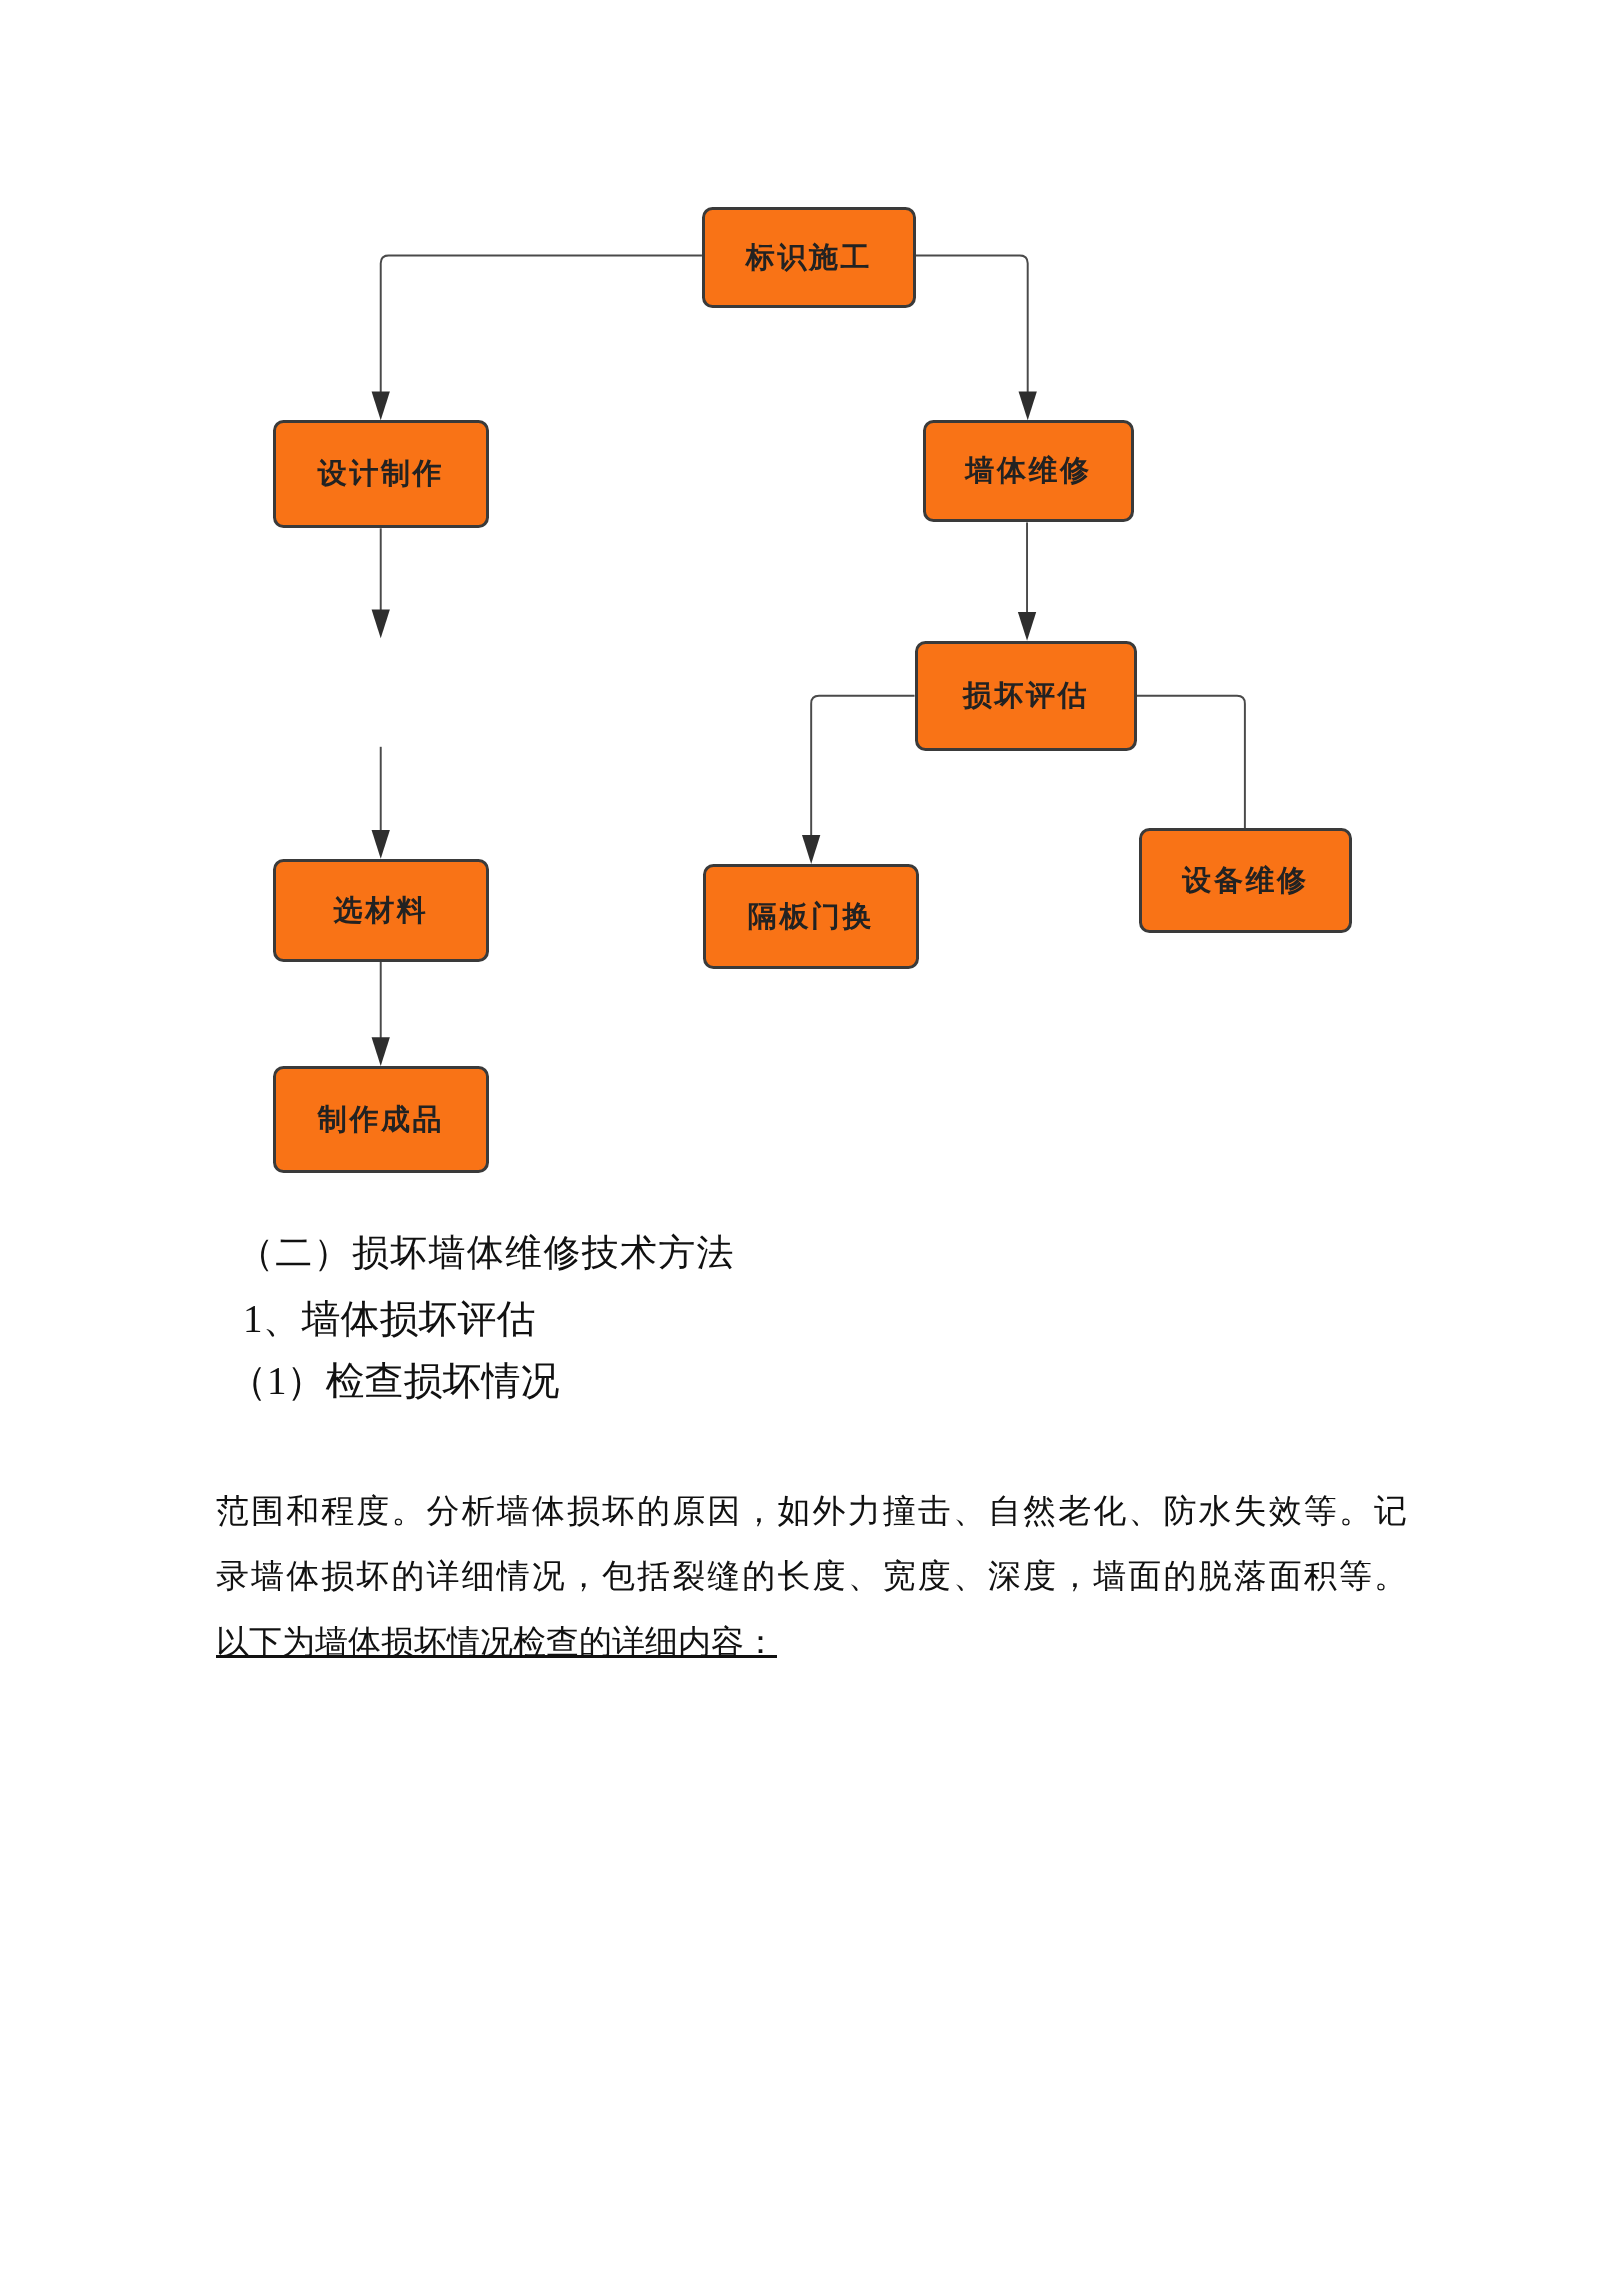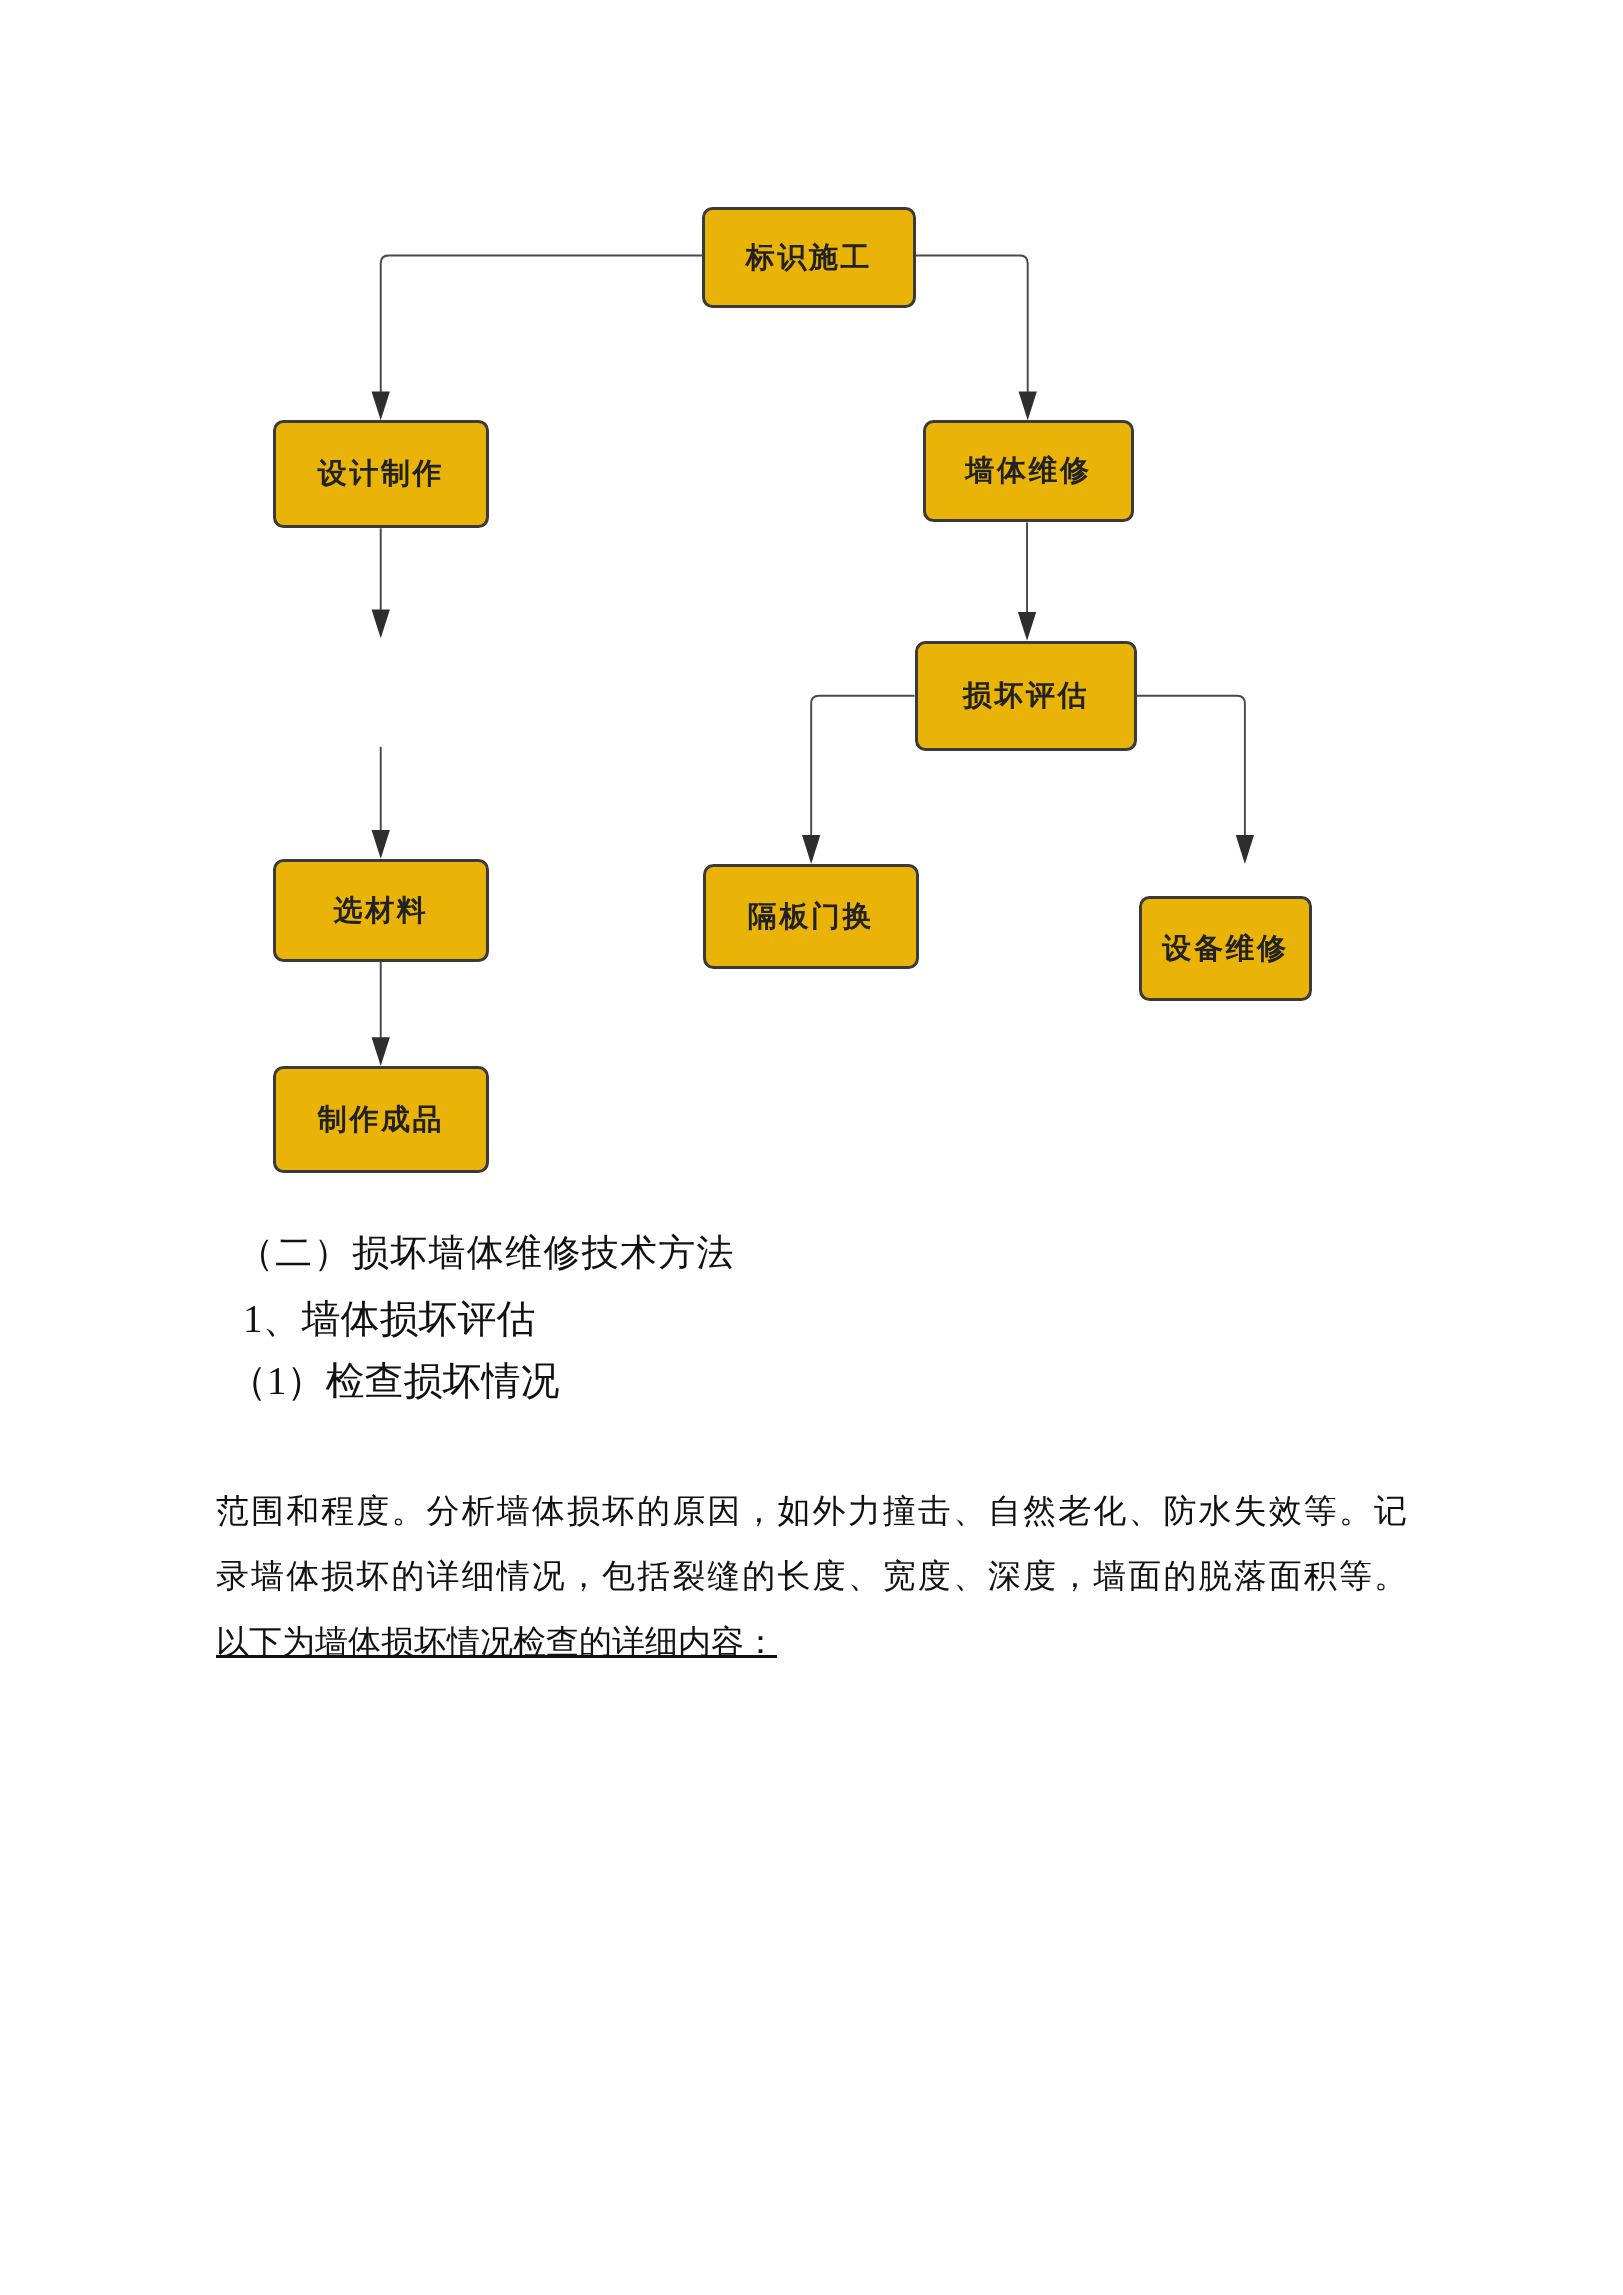--- a/index.html
+++ b/index.html
@@ -12,21 +12,21 @@
     font-family: "Liberation Serif", "DejaVu Serif", serif;
     color: #111111;
   }
   .flowchart { position: absolute; left: 0; top: 0; width: 1623px; height: 1211px; }
   .connectors { position: absolute; left: 0; top: 0; width: 1623px; height: 1211px; }
   .connectors path.link { fill: none; stroke: #4a4a4a; stroke-width: 3; }
   .connectors polygon.arrow { fill: #2e2e2e; stroke: none; }
   .node {
     position: absolute;
     box-sizing: border-box;
-    background: #eab308;
+    background: #f97316;
     border: 3.9px solid #3a3a3a;
     border-radius: 10.5px;
     display: flex;
     align-items: center;
     justify-content: center;
     font-family: "Liberation Sans", "DejaVu Sans", sans-serif;
     font-weight: bold;
     font-size: 29px;
     color: #222222;
     letter-spacing: 2.6px;
@@ -114,21 +114,21 @@
     </div>
 
     <div class="node" style="left:915px; top:641px; width:222px; height:110px">
       <span>损坏评估</span>
     </div>
 
     <div class="node" style="left:703px; top:864px; width:216px; height:105px">
       <span>隔板门换</span>
     </div>
 
-    <div class="node" style="left:1139px; top:896px; width:173px; height:105px">
+    <div class="node" style="left:1139px; top:828px; width:213px; height:105px">
       <span>设备维修</span>
     </div>
 
   </div>
 
   <div class="doc-line heading">（二）损坏墙体维修技术方法</div>
 
   <div class="doc-line item-1">1、墙体损坏评估</div>
 
   <div class="doc-line item-2">（1）检查损坏情况</div>

